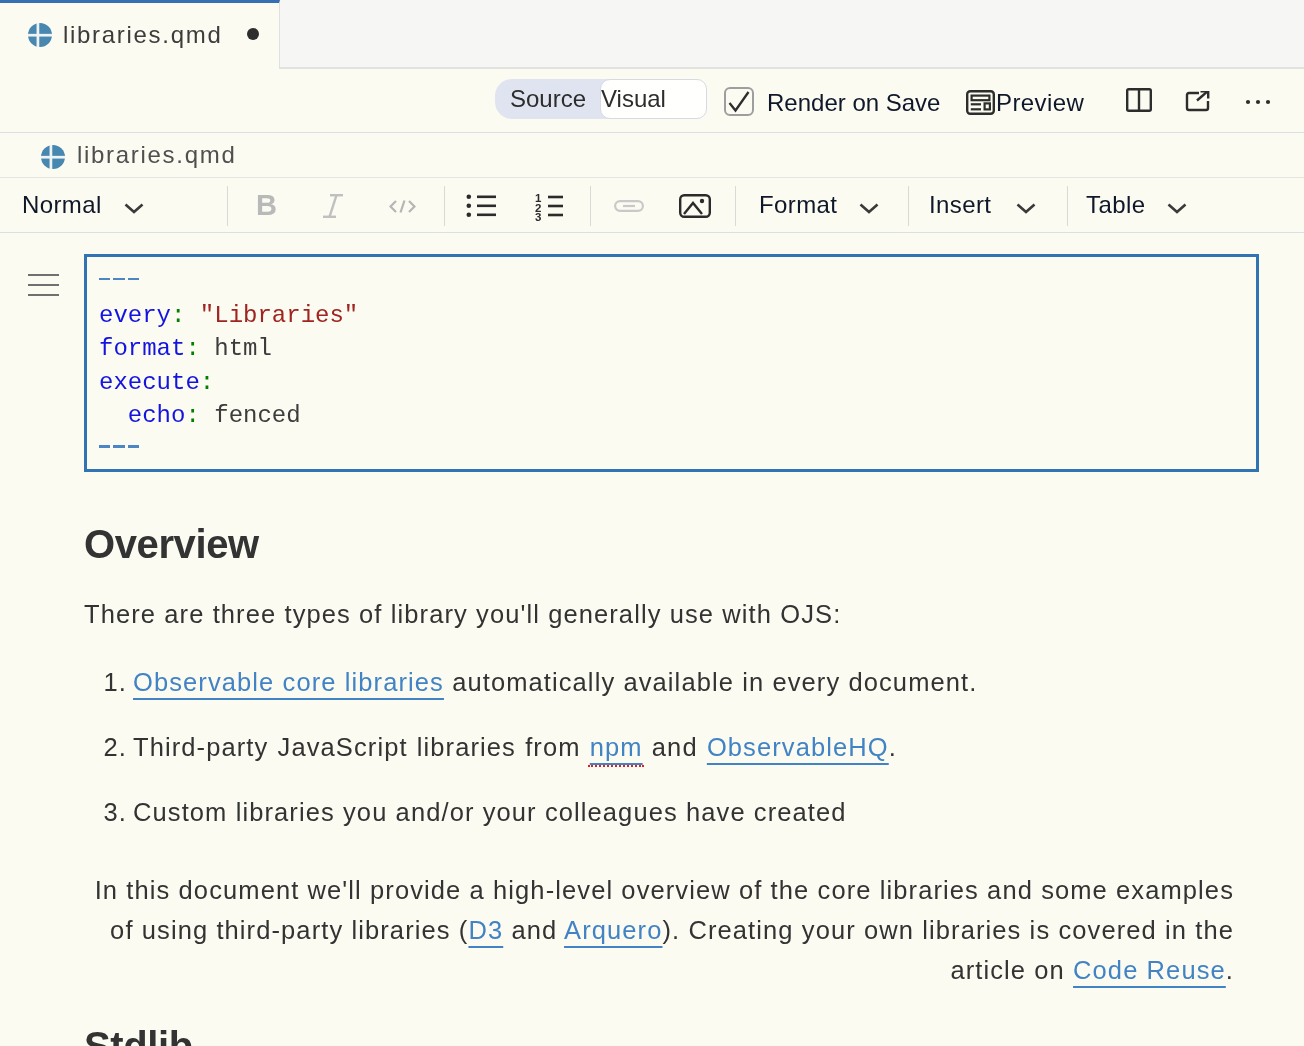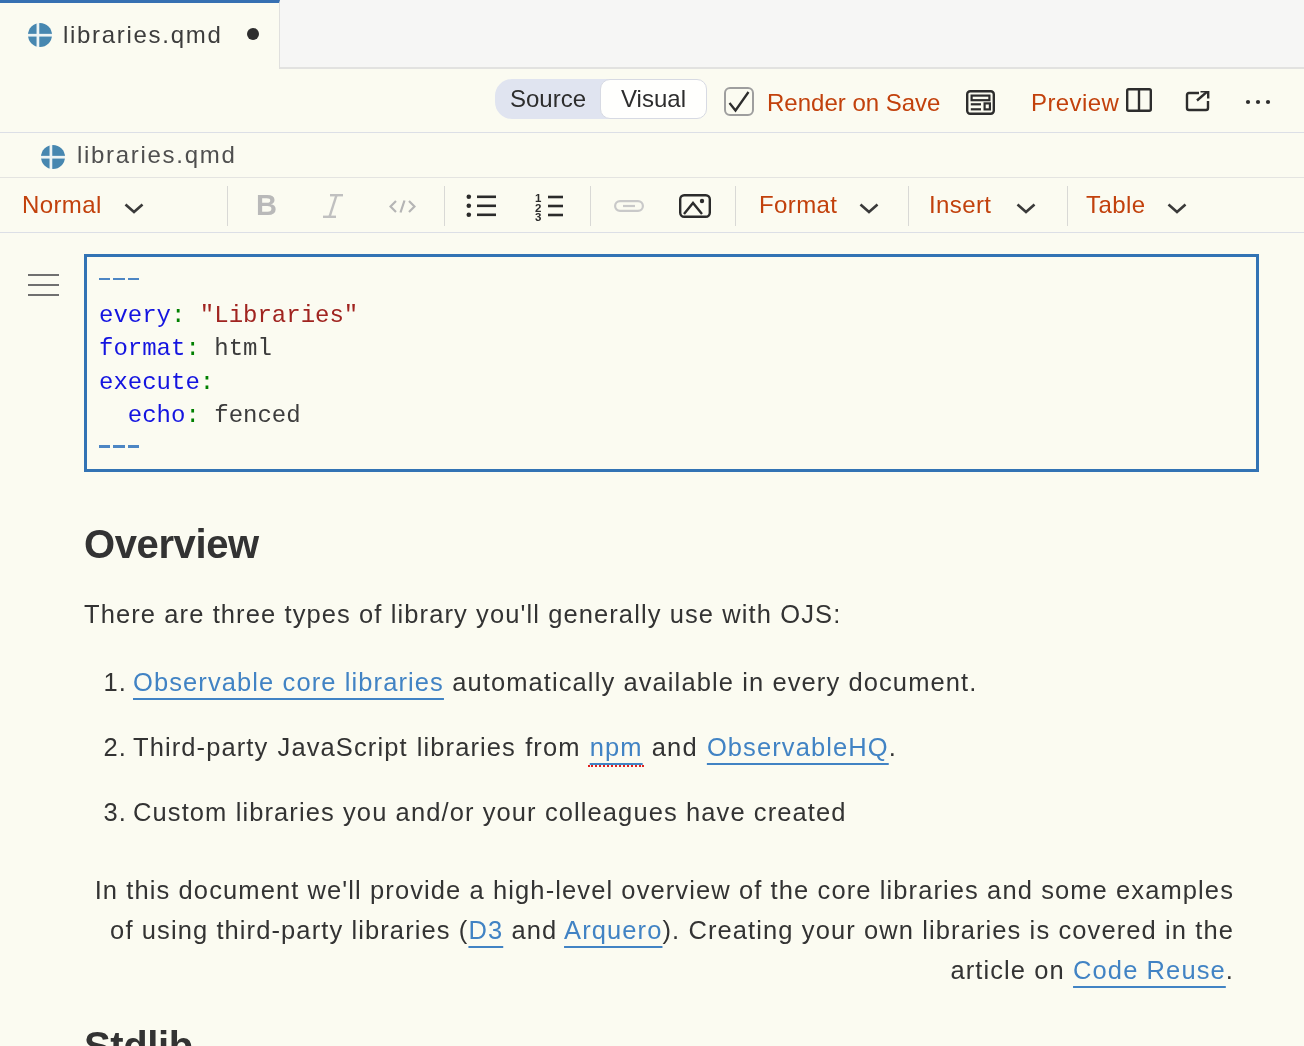--- a/index.html
+++ b/index.html
@@ -1,31 +1,31 @@
 <!DOCTYPE html>
 <html><head>
 <meta charset="utf-8">
 <style>
   * { margin:0; padding:0; box-sizing:border-box; }
   html,body { width:1304px; height:1046px; overflow:hidden; }
   body { background:#fbfbf1; font-family:"Liberation Sans", sans-serif; color:#333; position:relative; }
   .abs { position:absolute; }
-  .lbl { position:absolute; font-size:24px; line-height:1; color:#c2410c; letter-spacing:0.4px; }
+  .lbl { position:absolute; font-size:24px; line-height:1; color:#0f172a; letter-spacing:0.4px; }
 
   
   #tabrest { position:absolute; left:280px; top:0; width:1024px; height:69px; background:#f6f6f5; border-bottom:2px solid #e2e2e0; }
   #tab { position:absolute; left:0; top:0; width:280px; height:69px; background:#fbfbf1; border-top:3px solid #3670b2; border-right:1px solid #e0e0de; }
   #tabtxt { left:63px; top:23px; color:#3c3c3c; letter-spacing:1.7px; }
   #tabdot { position:absolute; left:247px; top:28px; width:12px; height:12px; border-radius:50%; background:#2e2e2e; }
 
   
   #toolbar { position:absolute; left:0; top:69px; width:1304px; height:64px; border-bottom:1px solid #dcdfe6; }
   #seg { position:absolute; left:495px; top:79px; width:212px; height:40px; background:#e0e4f0; border-radius:17px; }
   #seg .src { position:absolute; left:0; top:0; width:106px; height:40px; line-height:40px; text-align:center; font-size:24px; color:#2d2d2d; }
-  #seg .vis { position:absolute; left:105px; top:0; width:107px; height:40px; line-height:38px; text-align:center; font-size:24px; color:#2d2d2d; background:#fffffd; border:1px solid #d7dae3; border-radius:10px; }
+  #seg .vis { position:absolute; left:105px; top:0; width:107px; height:40px; line-height:38px; text-align:left; font-size:24px; color:#2d2d2d; background:#fffffd; border:1px solid #d7dae3; border-radius:10px; }
   #cb { position:absolute; left:724px; top:87px; width:30px; height:29px; border:2px solid #9e9e9e; border-radius:6px; }
 
   
   #crumb { position:absolute; left:0; top:133px; width:1304px; height:45px; border-bottom:1px solid #e4e4e1; }
 
   
   #fmtbar { position:absolute; left:0; top:178px; width:1304px; height:55px; border-bottom:1px solid #dcdfe6; }
   .vsep { position:absolute; top:186px; height:40px; width:1px; background:#d9d9d6; }
   .chev path { fill:none; stroke:#3a3a3a; stroke-width:2.6; }
 
@@ -80,21 +80,21 @@
     <path d="M2.5 13 L8.5 20.5 L21.5 2" fill="none" stroke="#2d2d2d" stroke-width="2.3"></path>
   </svg>
 <div class="lbl" style="left:767px; top:91px; letter-spacing:0;">Render on Save</div>
 <svg class="abs" style="left:966px; top:90px;" width="29" height="25" viewBox="0 0 29 25">
   <rect x="1.2" y="1.2" width="26.6" height="22.6" rx="3" fill="none" stroke="#2d2d2d" stroke-width="2.4"></rect>
   <rect x="5.6" y="5.6" width="17.8" height="4.6" fill="none" stroke="#2d2d2d" stroke-width="2.2"></rect>
   <line x1="4.8" y1="14.3" x2="15" y2="14.3" stroke="#2d2d2d" stroke-width="2.2"></line>
   <line x1="4.8" y1="19.3" x2="15" y2="19.3" stroke="#2d2d2d" stroke-width="2.2"></line>
   <rect x="18.6" y="13.4" width="5.3" height="6" fill="none" stroke="#2d2d2d" stroke-width="2.2"></rect>
 </svg>
-<div class="lbl" style="left:1031px; top:91px;">Preview</div>
+<div class="lbl" style="left:996px; top:91px;">Preview</div>
 <svg class="abs" style="left:1126px; top:88px;" width="26" height="24" viewBox="0 0 26 24">
   <rect x="1.2" y="1.2" width="23.6" height="21.6" rx="1.5" fill="none" stroke="#2d2d2d" stroke-width="2.4"></rect>
   <line x1="13" y1="1" x2="13" y2="23" stroke="#2d2d2d" stroke-width="2.4"></line>
 </svg>
 <svg class="abs" style="left:1185px; top:91px;" width="26" height="21" viewBox="0 0 26 21">
   <path d="M14 2 H4 Q2 2 2 4 V17 Q2 19 4 19 H21 Q23 19 23 17 V10" fill="none" stroke="#2d2d2d" stroke-width="2.4"></path>
   <line x1="12" y1="9.5" x2="22" y2="0.8" stroke="#2d2d2d" stroke-width="2.4"></line>
   <path d="M15.5 0.2 H23.2 V7.5" fill="none" stroke="#2d2d2d" stroke-width="2.4"></path>
 </svg>
 <svg class="abs" style="left:1244px; top:98px;" width="28" height="8" viewBox="0 0 28 8">

